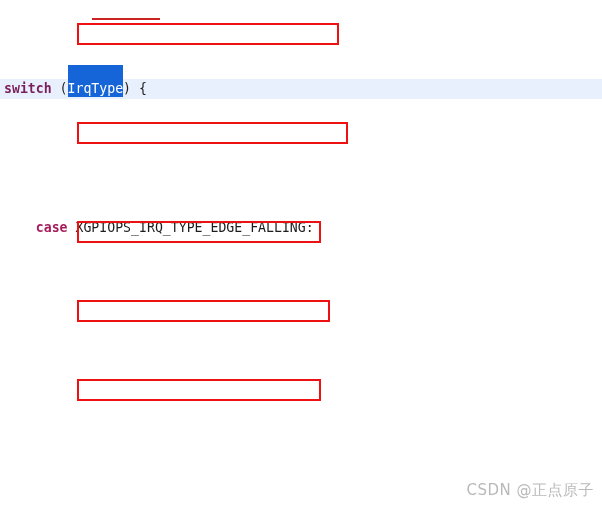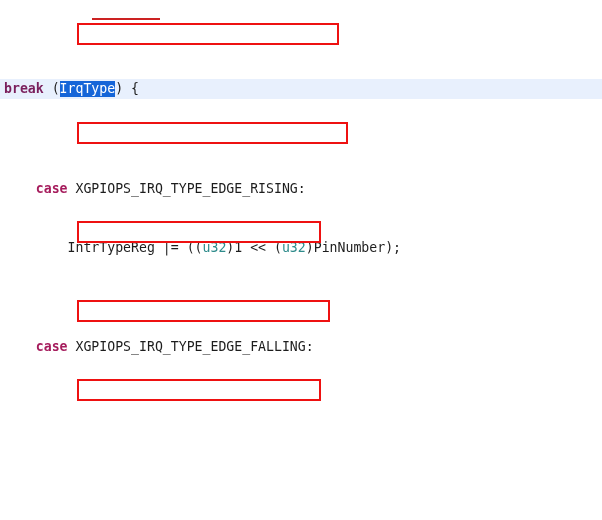--- a/index.html
+++ b/index.html
@@ -39,21 +39,21 @@
   
   .kw        { color: #7a1f5c; font-weight: bold; }  
   .kw-case   { color: #a61d5d; font-weight: bold; }  
   .plain     { color: #1d1d1d; }
   .punct     { color: #1d1d1d; }
   .type      { color: #2e8b8b; }
   .sel {
     background: #1565d8;
     color: #ffffff;
     border-bottom: 1px solid #1565d8;
-    padding: 0 0 0 0;
+    padding: 16px 0 0 0;
   }
   .sel-underline {
     position: absolute;
     background: #cc2222;
     height: 2px;
   }
   
   .redbox {
     position: absolute;
     border: 2px solid #ee1111;
@@ -72,25 +72,23 @@
     white-space: nowrap;
     user-select: none;
   }
 </style>
 </head>
 <body>
 
 <div id="editor">
 
   
-  <div class="code-line current"><span class="kw">break</span><span class="punct"> (</span><span class="sel">IrqType</span><span class="punct">) {</span></div>
+  <div class="code-line current"><span class="kw">switch</span><span class="punct"> (</span><span class="sel">IrqType</span><span class="punct">) {</span></div>
 
   
-  <div class="code-line"><span class="plain">    </span><span class="kw-case">case</span><span class="plain"> </span><span class="plain">XGPIOPS_IRQ_TYPE_EDGE_RISING</span><span class="punct">:</span></div>
-  <div class="code-line"><span class="plain">        </span><span class="plain">IntrTypeReg </span><span class="plain">|= ((</span><span class="type">u32</span><span class="plain">)1 &lt;&lt; (</span><span class="type">u32</span><span class="plain">)PinNumber);</span></div>
 
   
   <div class="code-line"><span class="plain">    </span><span class="kw-case">case</span><span class="plain"> </span><span class="plain">XGPIOPS_IRQ_TYPE_EDGE_FALLING</span><span class="punct">:</span></div>
   
   
   
   
 
   
   
@@ -118,13 +116,14 @@
   
   <div class="redbox" style="left:77px;  top:23px;  width:262px; height:22px;"></div>
   <div class="redbox" style="left:77px;  top:122px; width:271px; height:22px;"></div>
   <div class="redbox" style="left:77px;  top:221px; width:244px; height:22px;"></div>
   <div class="redbox" style="left:77px;  top:300px; width:253px; height:22px;"></div>
   <div class="redbox" style="left:77px;  top:379px; width:244px; height:22px;"></div>
 
   
   <div class="sel-underline" style="left:92px; top:18px; width:68px;"></div>
 
+  <div id="watermark">CSDN @正点原子</div>
 </div>
 
 </body></html>

